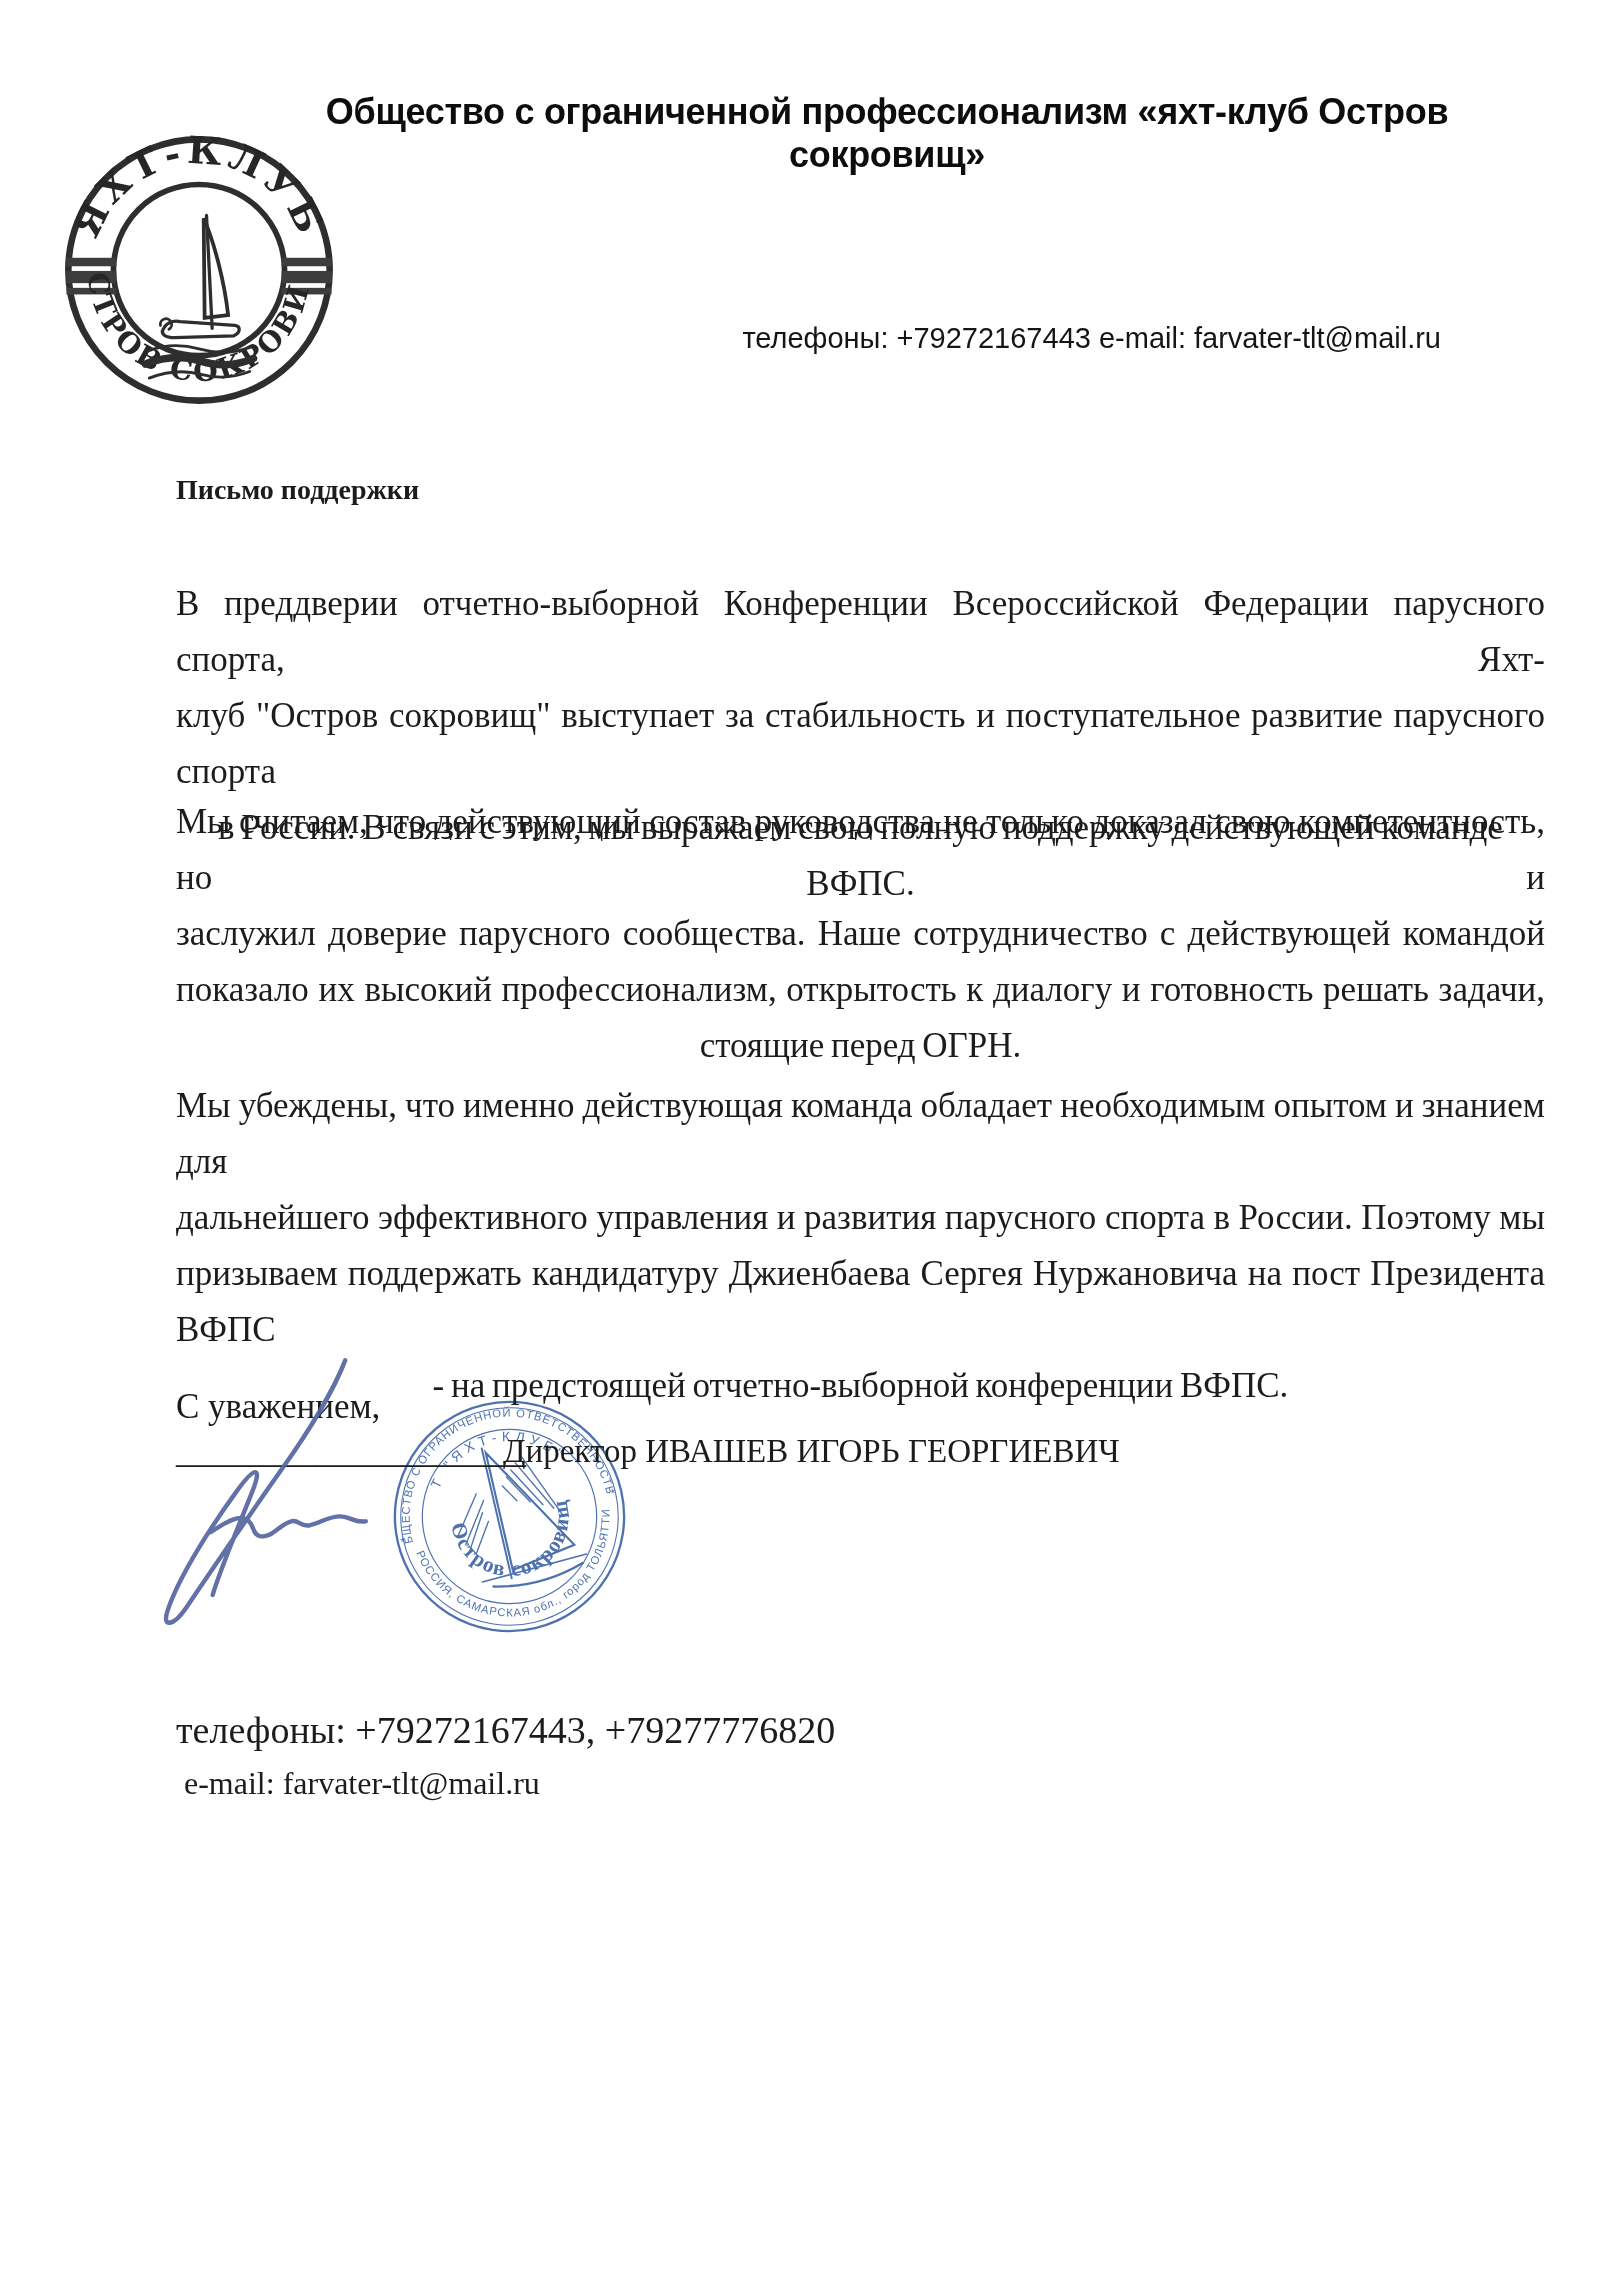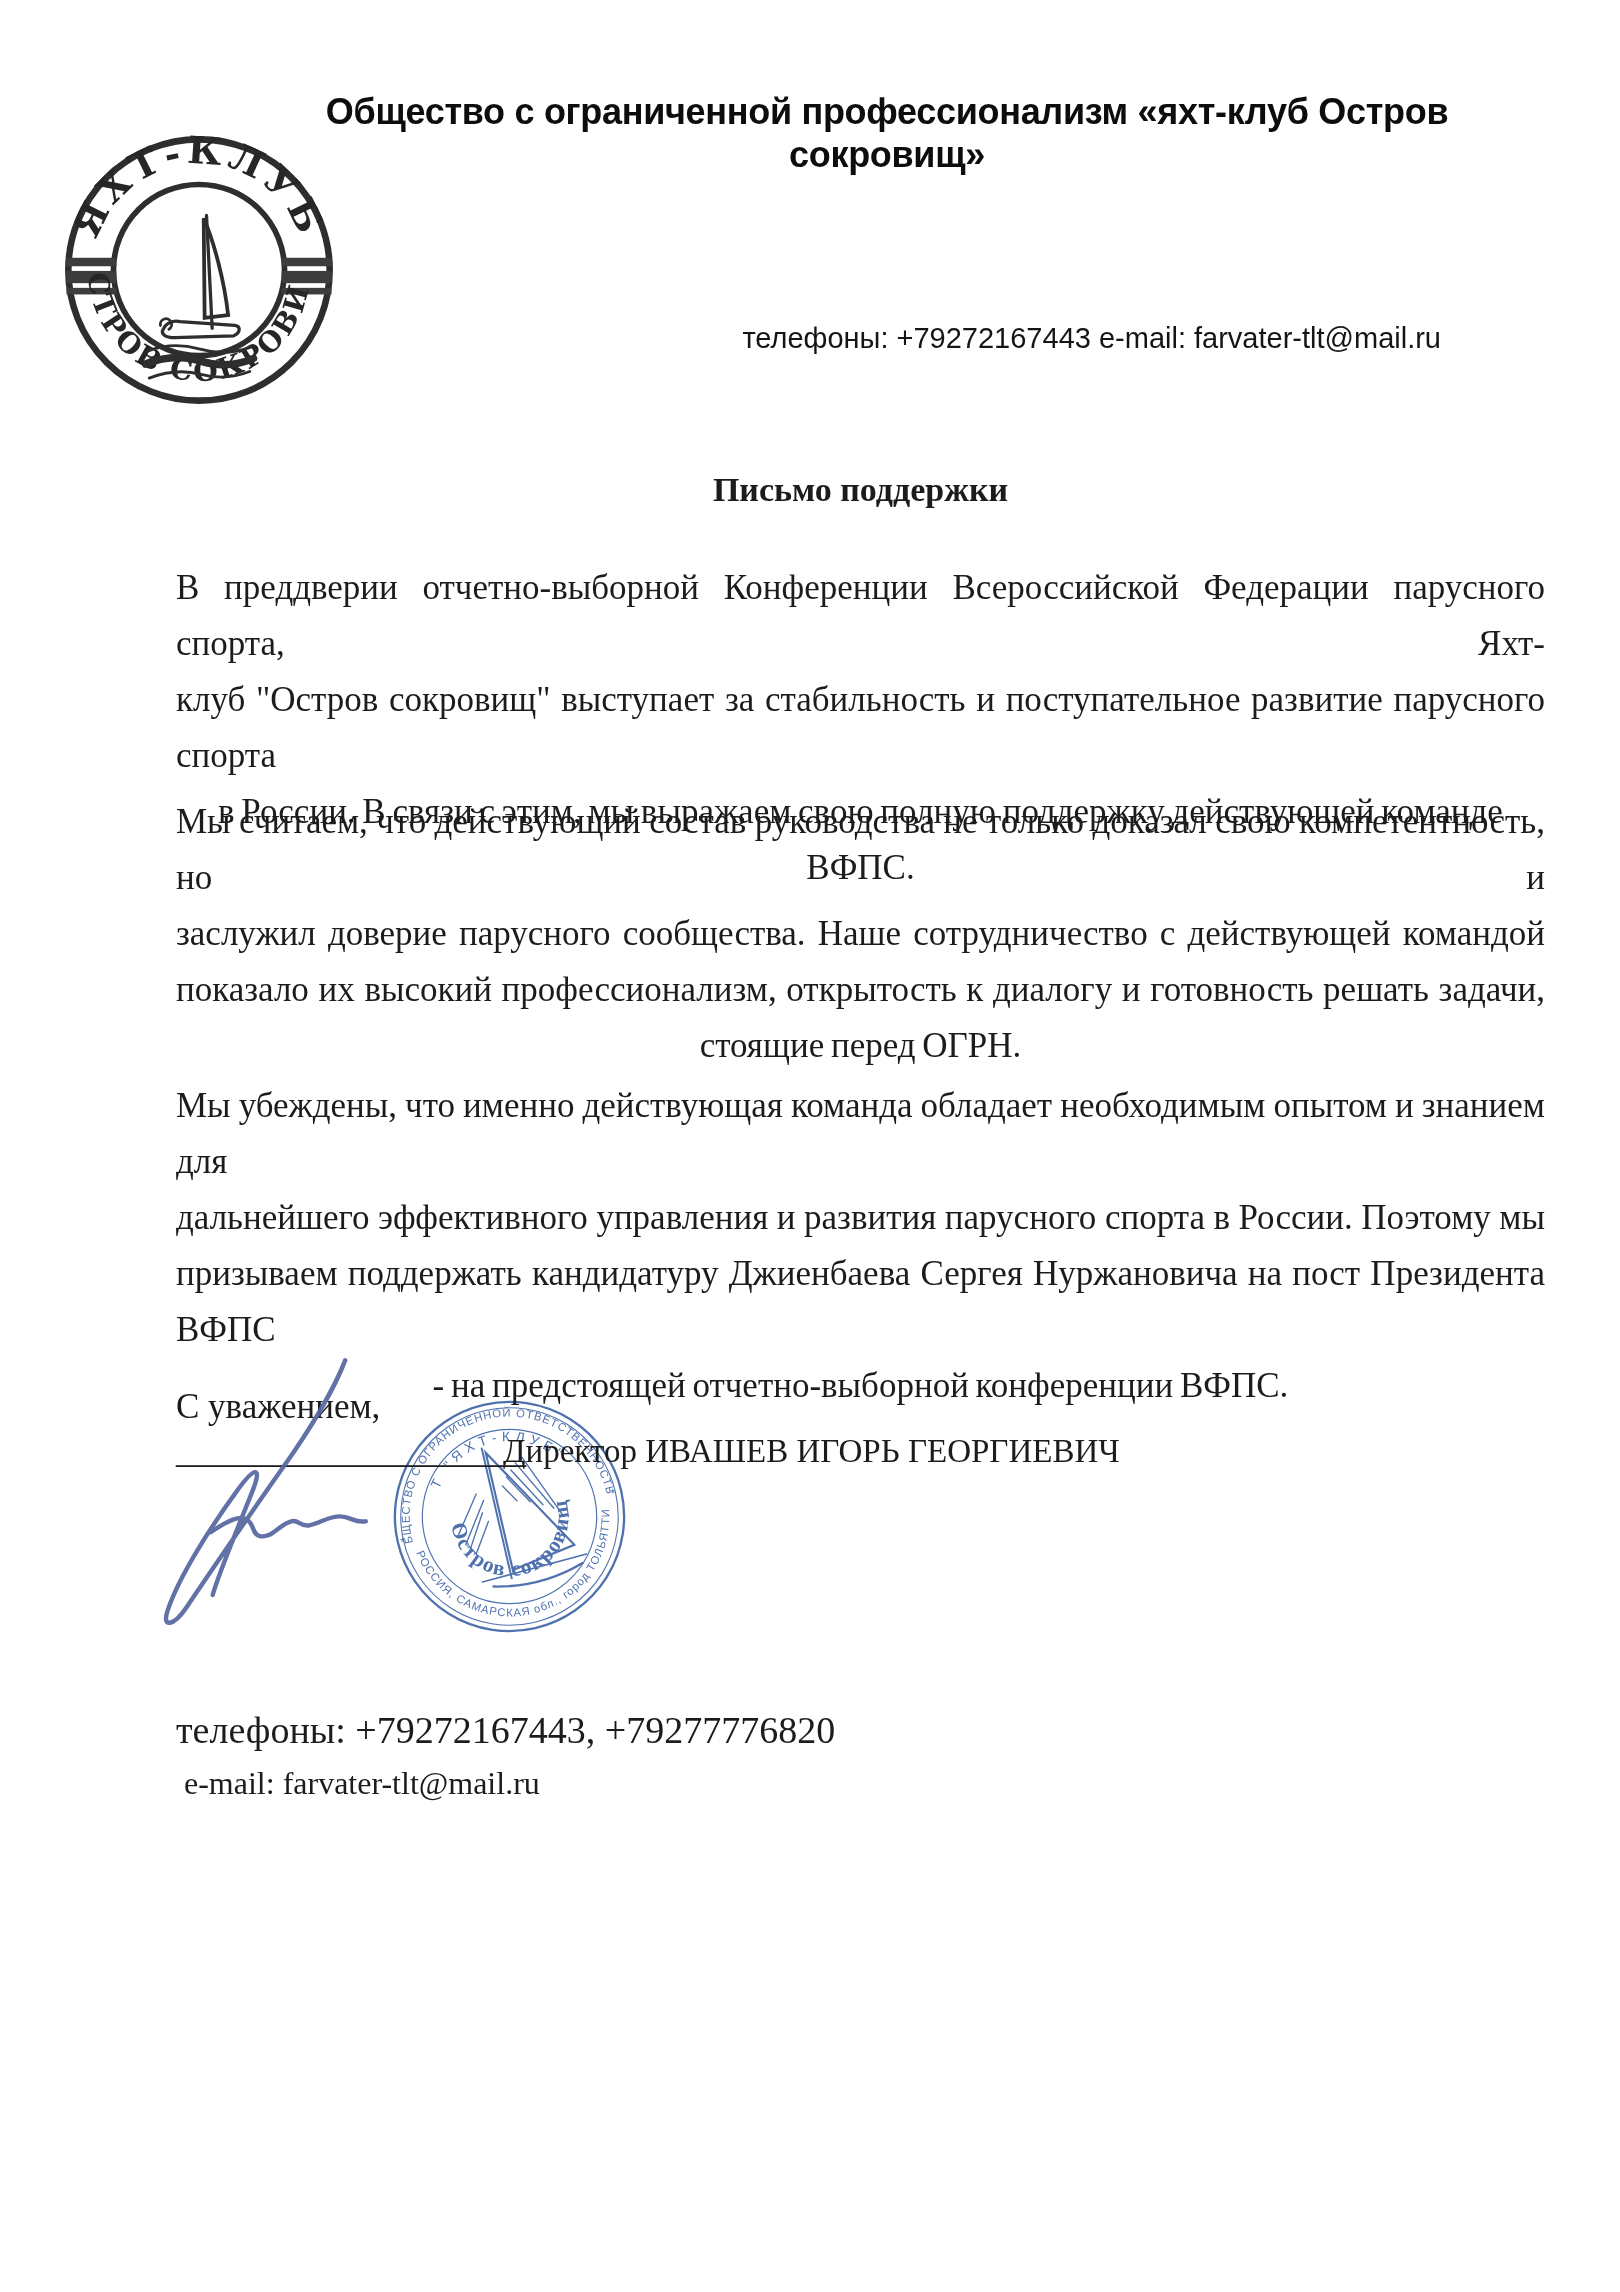--- a/index.html
+++ b/index.html
@@ -22,22 +22,22 @@
   }
   .address-block{
     left:265px;top:168px;width:1176px;text-align:center;
     font-size:29px;line-height:46px;color:#151515;z-index:3;
   }
   .header-contacts{
     left:265px;top:315px;width:1176px;text-align:right;
     font-size:29px;line-height:46px;color:#151515;z-index:3;
   }
   .letter-title{
-    left:176px;top:468px;width:1369px;text-align:center;
-    font-weight:bold;font-size:34px;line-height:43px;z-index:3;
+    left:176px;top:468px;width:1369px;
+    font-weight:bold;font-size:28px;line-height:43px;z-index:3;
   }
   .para{
     left:176px;width:1369px;
     font-size:35px;line-height:56px;word-spacing:-2px;z-index:3;
   }
   .para .line{text-align:center;}
   .para .line.just{text-align:justify;text-align-last:justify;}
   .closing{
     left:176px;top:1379px;font-size:35px;line-height:56px;z-index:4;
   }
@@ -101,21 +101,21 @@
     </svg>
   </div>
 
   <div class="abs sans org-title">Общество с ограниченной профессионализм «яхт-клуб Остров сокровищ»</div>
 
 
   <div class="abs sans header-contacts">телефоны: +79272167443 e-mail: farvater-tlt@mail.ru</div>
 
   <div class="abs serif letter-title">Письмо поддержки</div>
 
-  <div class="abs serif para" style="top:560px;">
+  <div class="abs serif para" style="top:576px;">
     <div class="line just">В преддверии отчетно-выборной Конференции Всероссийской Федерации парусного спорта, Яхт-</div>
     <div class="line just">клуб "Остров сокровищ" выступает за стабильность и поступательное развитие парусного спорта</div>
     <div class="line">в России. В связи с этим, мы выражаем свою полную поддержку действующей команде ВФПС.</div>
   </div>
 
   <div class="abs serif para" style="top:794px;">
     <div class="line just">Мы считаем, что действующий состав руководства не только доказал свою компетентность, но и</div>
     <div class="line just">заслужил доверие парусного сообщества. Наше сотрудничество с действующей командой</div>
     <div class="line just">показало их высокий профессионализм, открытость к диалогу и готовность решать задачи,</div>
     <div class="line">стоящие перед ОГРН.</div>

